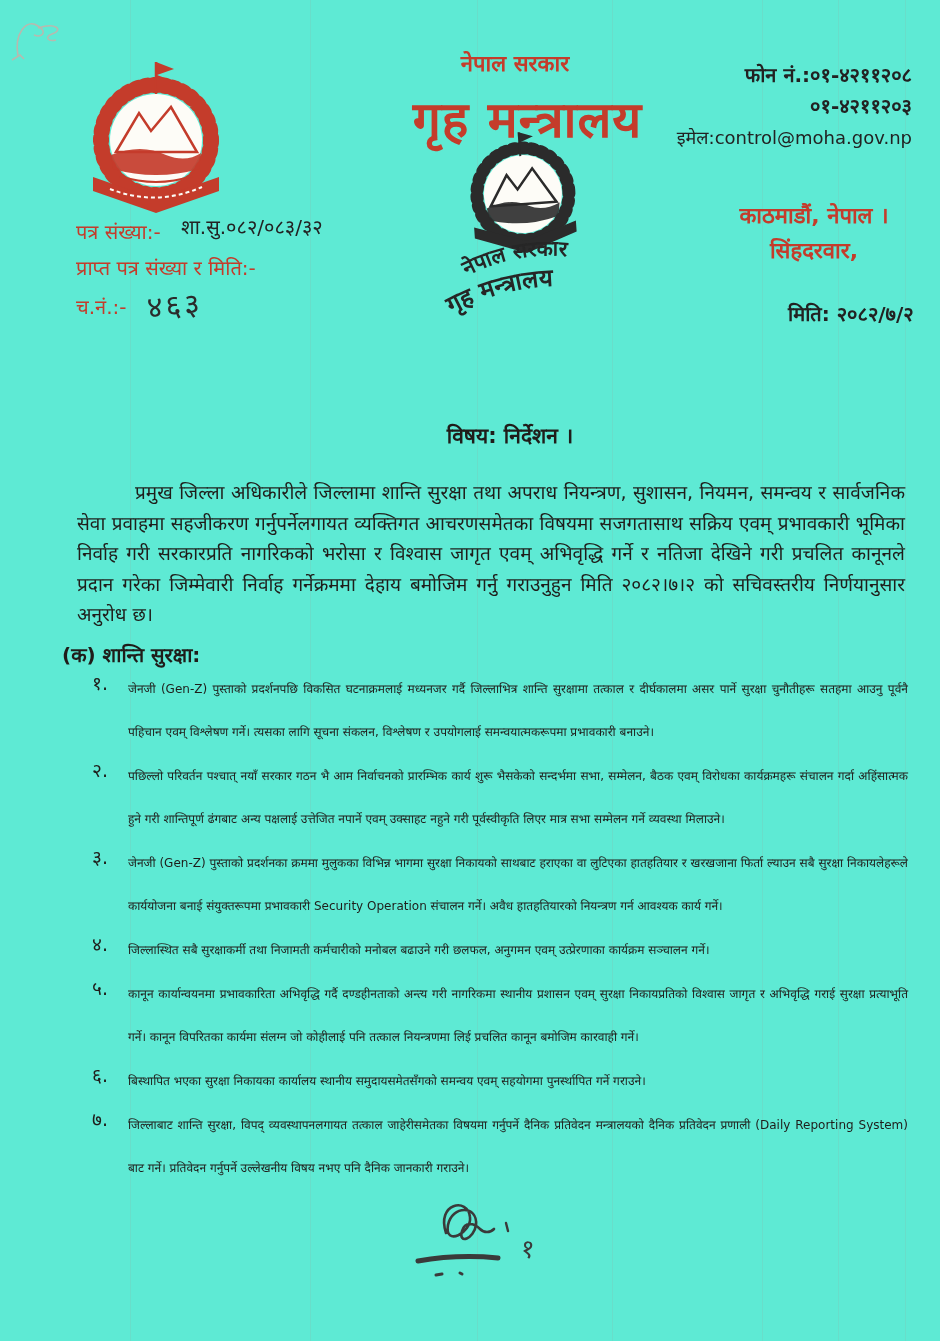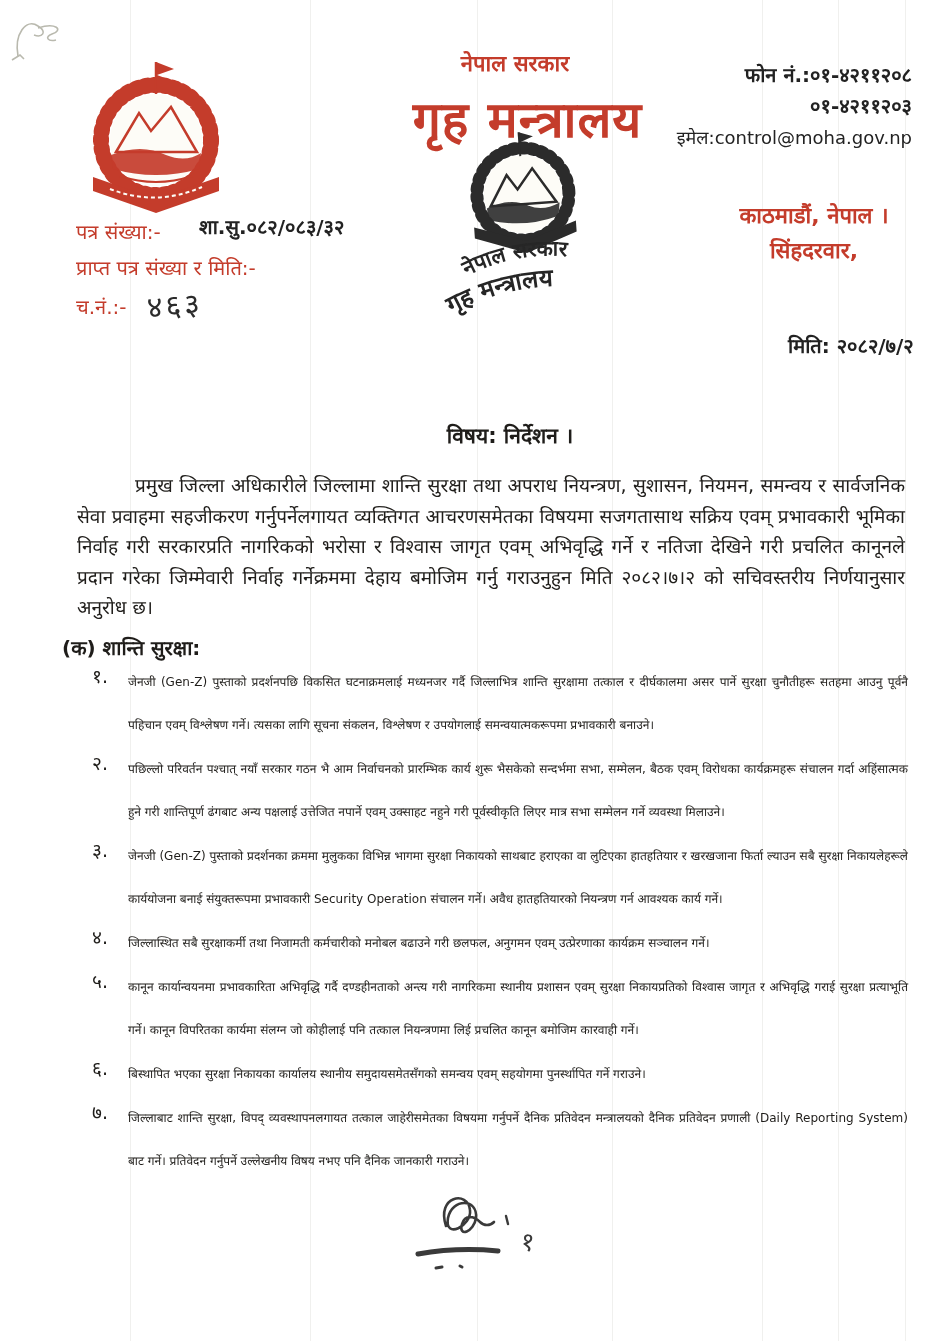--- a/index.html
+++ b/index.html
@@ -1,52 +1,52 @@
 <!DOCTYPE html>
 <html><head>
 <meta charset="utf-8">
 <style>
   html,body{margin:0;padding:0;background:#e8e6e0;}
   .page{
     position:relative;
     width:940px;height:1341px;
     margin:0 auto;
-    background:#ffffff;
+    background:#5eead4;
     font-family:"DejaVu Sans","Liberation Sans",sans-serif;
     color:#1f1d1a;
     overflow:hidden;
   }
   .scanline{position:absolute;top:0;bottom:0;width:1px;background:rgba(160,160,148,0.16);}
   
   .govt-label{position:absolute;left:0;top:47px;width:1030px;text-align:center;
     font-size:22px;font-weight:bold;color:#c43c2b;}
   .ministry-title{position:absolute;left:0;top:84px;width:1055px;text-align:center;
     font-size:50px;font-weight:800;color:#c43c2b;letter-spacing:1px;}
   .phone-block{position:absolute;right:28px;top:60px;text-align:right;
     font-size:20px;font-weight:bold;color:#222;line-height:31px;}
   .phone-block .email{font-size:18px;font-weight:normal;letter-spacing:0;}
   .emblem-red{position:absolute;left:80px;top:56px;}
   .stamp{position:absolute;left:430px;top:124px;transform:rotate(-4deg);}
   .pencil-mark{position:absolute;left:4px;top:4px;}
   
   .refs{position:absolute;left:76px;top:214px;font-size:20px;line-height:36px;}
   .refs .label{color:#c43c2b;font-weight:normal;}
-  .refs .value{color:#222;font-weight:bold;margin-left:32px;position:relative;top:-5px;}
+  .refs .value{color:#222;font-weight:normal;margin-left:14px;position:relative;top:-5px;}
   .refs .handwritten{display:inline-block;font-size:30px;font-weight:normal;color:#2b2b2b;
     margin-left:14px;transform:rotate(-4deg);position:relative;top:2px;letter-spacing:3px;}
   .addr-block{position:absolute;right:26px;top:198px;width:200px;text-align:center;
     color:#c43c2b;font-weight:bold;font-size:22px;line-height:35px;}
-  .date-line{position:absolute;left:788px;top:300px;font-size:20px;font-weight:bold;color:#222;margin-top:32px;}
+  .date-line{position:absolute;left:788px;top:300px;font-size:20px;font-weight:bold;color:#222;}
   
   .addressee{position:absolute;left:84px;top:356px;font-size:21px;line-height:34px;color:#1f1d1a;}
   .subject{position:absolute;left:40px;top:421px;width:940px;text-align:center;
     font-size:21px;font-weight:bold;}
   
   .body-flow{position:absolute;left:62px;top:462px;width:846px;}
-  .intro{margin:8px 0 0 15px;width:828px;font-size:19px;line-height:30.5px;
+  .intro{margin:15px 0 0 15px;width:828px;font-size:19px;line-height:30.5px;
     text-align:justify;text-indent:58px;}
   .section-heading{margin:11px 0 0 0;font-size:20px;font-weight:bold;}
   .num-list{margin:0 0 0 30px;}
   .num-item{display:flex;margin-bottom:1px;}
   .num-item .num{width:36px;flex:none;font-size:19px;line-height:30.5px;}
   .num-item .txt{flex:1;font-size:12px;line-height:43px;text-align:justify;}
   .signature{margin:2px 0 0 340px;}
 </style>
 </head>
 <body>

